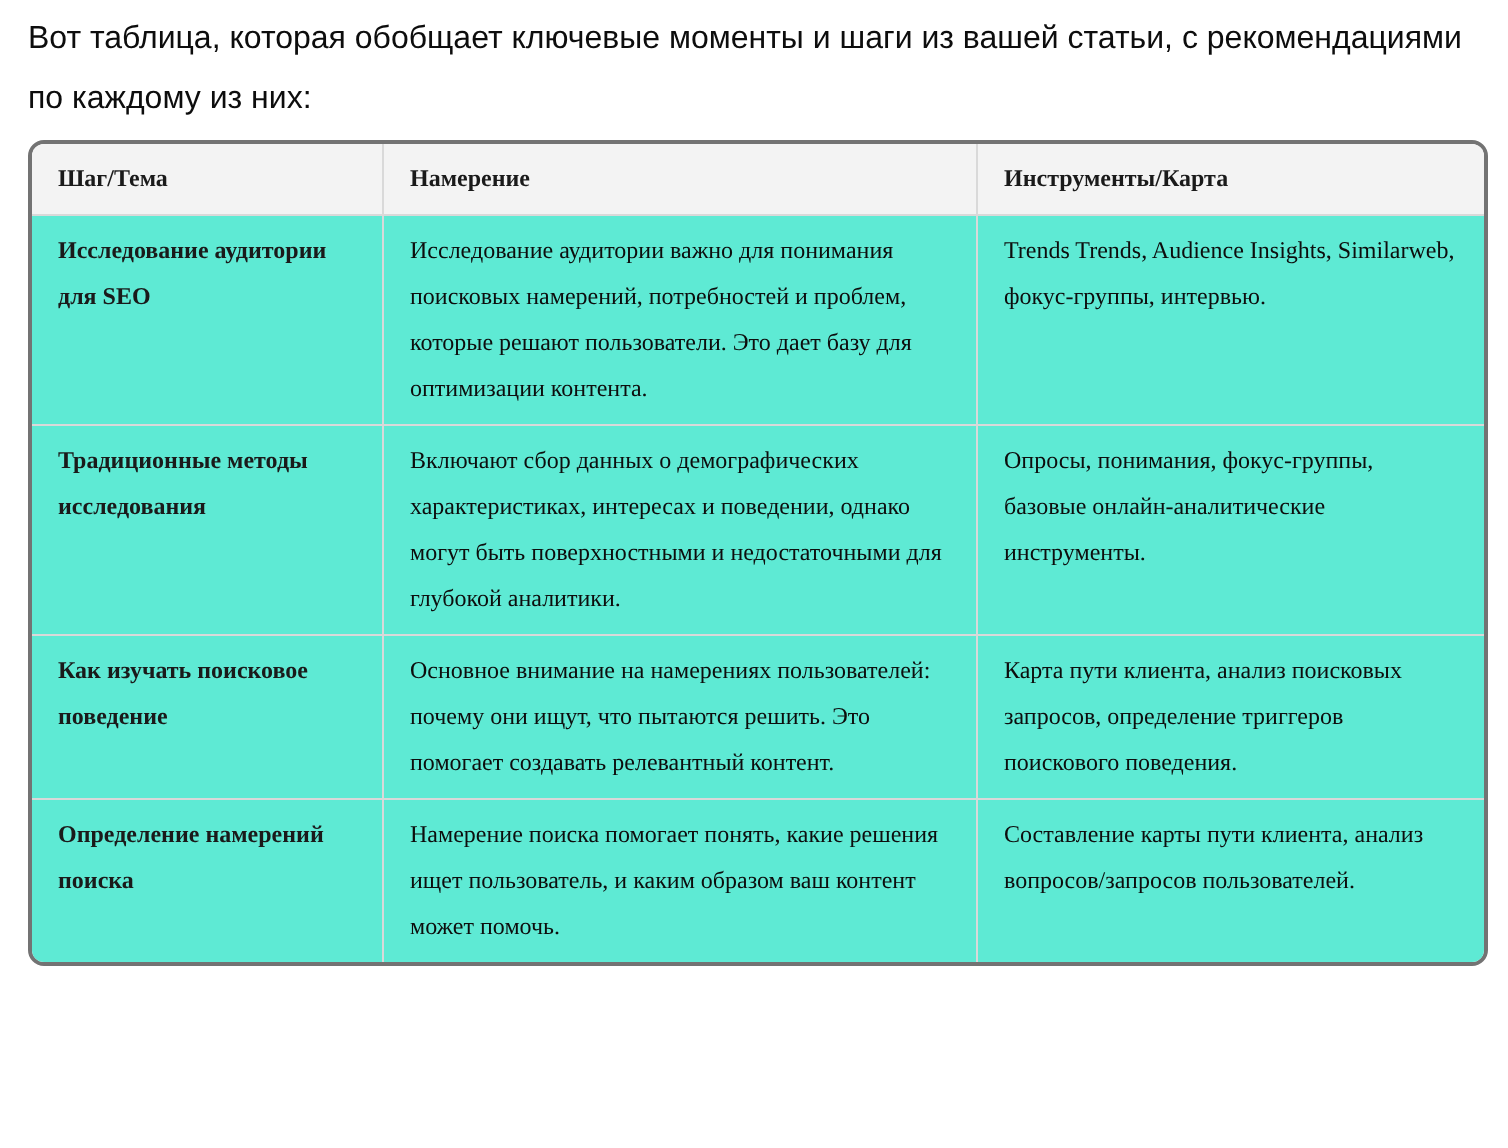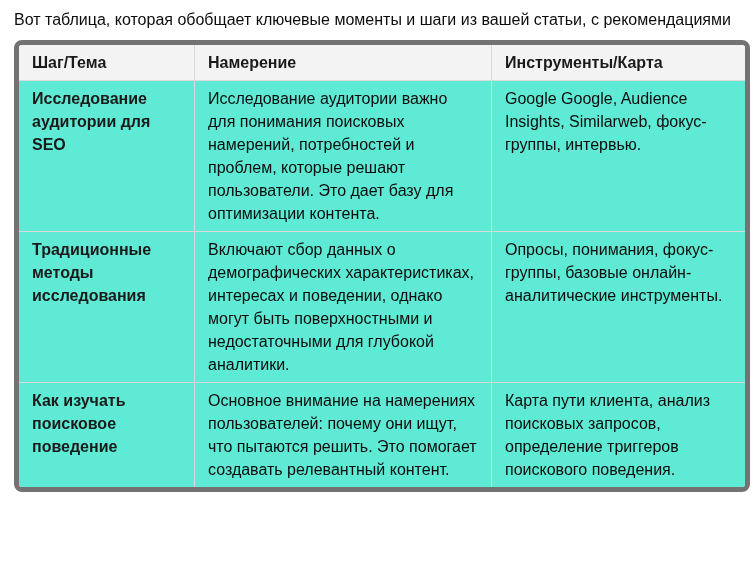--- a/index.html
+++ b/index.html
@@ -19,25 +19,26 @@
     line-height: 30px;
     color: #0d0d0d;
     margin-bottom: 5px;
     max-width: 730px;
   }
   table.summary-table {
     width: 726px;
     table-layout: fixed;
     border-collapse: separate;
     border-spacing: 0;
-    border: 5px solid #737373;
+    border: 2px solid #737373;
     border-radius: 8px;
     overflow: hidden;
-    font-size: 16px;
+    font-size: 12px;
     line-height: 23px;
+    font-family: Liberation Serif, serif;
   }
   col.c-topic { width: 176px; }
   col.c-desc  { width: 297px; }
   col.c-tools { width: 253px; }
   th, td {
     text-align: left;
     vertical-align: top;
     padding: 6px 13px;
     border-right: 1px solid #d9d9d9;
     word-wrap: break-word;
@@ -51,47 +52,52 @@
   }
   tbody td { border-bottom: 1px solid #d9d9d9; background: #5eead4; }
   tbody tr:last-child td { border-bottom: none; }
   td.cell-topic { font-weight: 700; color: #1a1a1a; }
 </style>
 </head>
 <body>
 
 <div class="page">
 
-  <p class="intro"><span>Вот таблица, которая обобщает ключевые моменты и шаги из вашей статьи, с рекомендациями</span><br></p>
+  <p class="intro"><span>Вот таблица, которая обобщает ключевые моменты и шаги из вашей статьи, с рекомендациями</span><br><span>по каждому из них:</span></p>
 
   <table class="summary-table">
     <colgroup>
       <col class="c-topic">
       <col class="c-desc">
       <col class="c-tools">
     </colgroup>
     <thead>
       <tr>
         <th>Шаг/Тема</th>
         <th>Намерение</th>
         <th>Инструменты/Карта</th>
       </tr>
     </thead>
     <tbody>
       <tr>
         <td class="cell-topic">Исследование аудитории для SEO</td>
         <td>Исследование аудитории важно для понимания поисковых намерений, потребностей и проблем, которые решают пользователи. Это дает базу для оптимизации контента.</td>
-        <td>Google Google, Audience Insights, Similarweb, фокус-группы, интервью.</td>
+        <td>Trends Trends, Audience Insights, Similarweb, фокус-группы, интервью.</td>
       </tr>
       <tr>
         <td class="cell-topic">Традиционные методы исследования</td>
         <td>Включают сбор данных о демографических характеристиках, интересах и поведении, однако могут быть поверхностными и недостаточными для глубокой аналитики.</td>
         <td>Опросы, понимания, фокус-группы, базовые онлайн-аналитические инструменты.</td>
       </tr>
       <tr>
         <td class="cell-topic">Как изучать поисковое поведение</td>
         <td>Основное внимание на намерениях пользователей: почему они ищут, что пытаются решить. Это помогает создавать релевантный контент.</td>
         <td>Карта пути клиента, анализ поисковых запросов, определение триггеров поискового поведения.</td>
       </tr>
+      <tr>
+        <td class="cell-topic">Определение намерений поиска</td>
+        <td>Намерение поиска помогает понять, какие решения ищет пользователь, и каким образом ваш контент может помочь.</td>
+        <td>Составление карты пути клиента, анализ вопросов/запросов пользователей.</td>
+      </tr>
     </tbody>
   </table>
 
 </div>
 
 </body></html>

